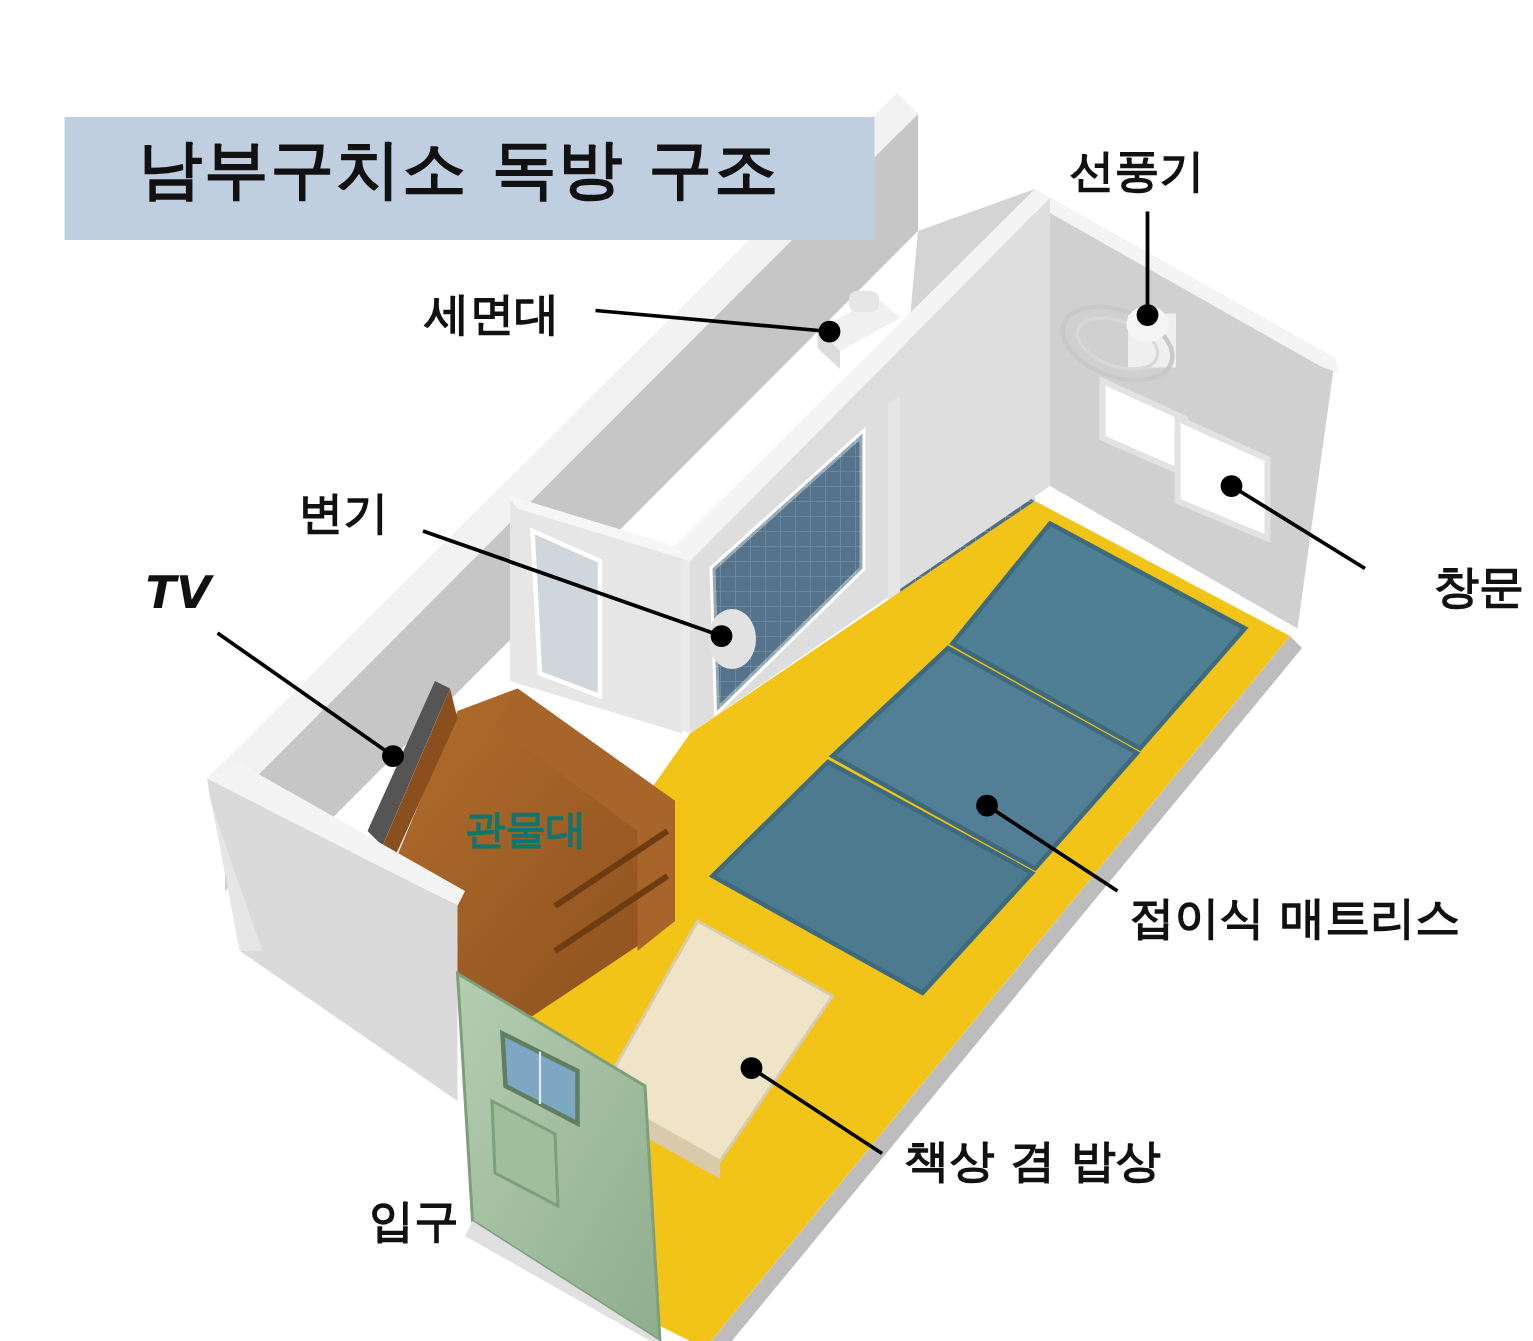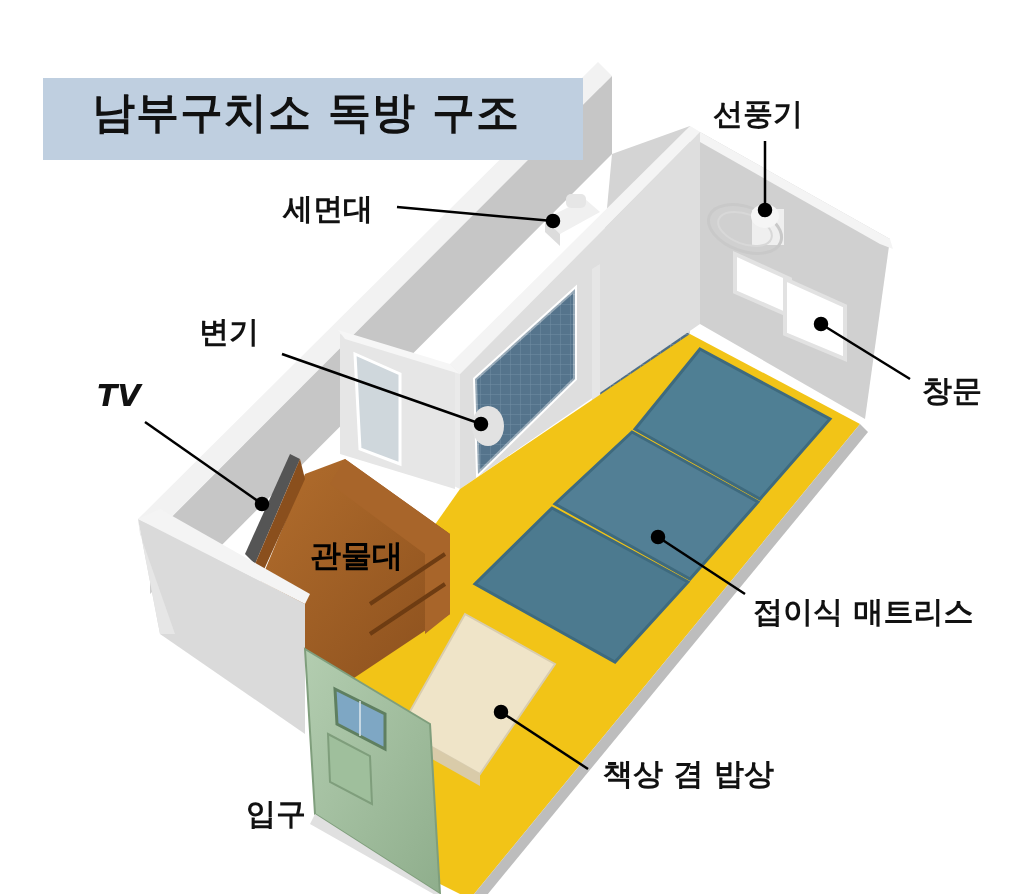--- a/index.html
+++ b/index.html
@@ -4,21 +4,21 @@
   <style>
     html, body { margin: 0; padding: 0; background: #ffffff; }
     body { width: 1022px; height: 894px; position: relative; overflow: hidden;
            font-family: "DejaVu Sans", "Liberation Sans", sans-serif; }
     .canvas { position: absolute; left: 0; top: 0; width: 1022px; height: 788px; margin-top: 34px; }
     .title-bar { position: absolute; left: 43px; top: 44px; width: 540px; height: 82px;
                  background: #bfcfe0; }
     .title-text { position: absolute; left: 92px; top: 50px; font-size: 43px; font-weight: bold;
                   color: #111; letter-spacing: 1px; white-space: nowrap; }
     .label { position: absolute; font-weight: bold; color: #111; white-space: nowrap; font-size: 30px; }
-    .label.white { color: #000000; font-size: 31px; }
+    .label.white { color: #0f766e; font-size: 27px; }
   </style>
 </head>
 <body>
 
 <div class="canvas">
   <svg width="1022" height="894" viewBox="0 0 1022 894">
     <defs>
       <pattern id="tiles" width="10" height="10" patternUnits="userSpaceOnUse">
         <rect width="10" height="10" fill="#4f6e86"></rect>
         <path d="M0 0 H10 M0 0 V10" stroke="#7e98ae" stroke-width="1"></path>
@@ -135,20 +135,20 @@
       <line x1="501" y1="678" x2="588" y2="735"></line>
         <circle cx="501" cy="678" r="6"></circle>
     </g>
   </svg>
 
   <div class="title-bar"></div>
   <div class="title-text">남부구치소 독방 구조</div>
 
   <div class="label" style="left:283px; top:155px;">세면대</div>
   <div class="label" style="left:713px; top:60px;">선풍기</div>
-  <div class="label" style="left:199px; top:278px;">변기</div>
+  <div class="label" style="left:199px; top:288px;">변기</div>
   <div class="label" style="left:97px; top:344px;font-style:italic;">TV</div>
-  <div class="label" style="left:922px; top:337px;">창문</div>
+  <div class="label" style="left:956px; top:337px;">창문</div>
   <div class="label white" style="left:310px; top:501px;">관물대</div>
   <div class="label" style="left:603px; top:720px;">책상 겸 밥상</div>
   <div class="label" style="left:753px; top:558px;">접이식 매트리스</div>
   <div class="label" style="left:246px; top:760px;">입구</div>
 </div>
 
 </body></html>

